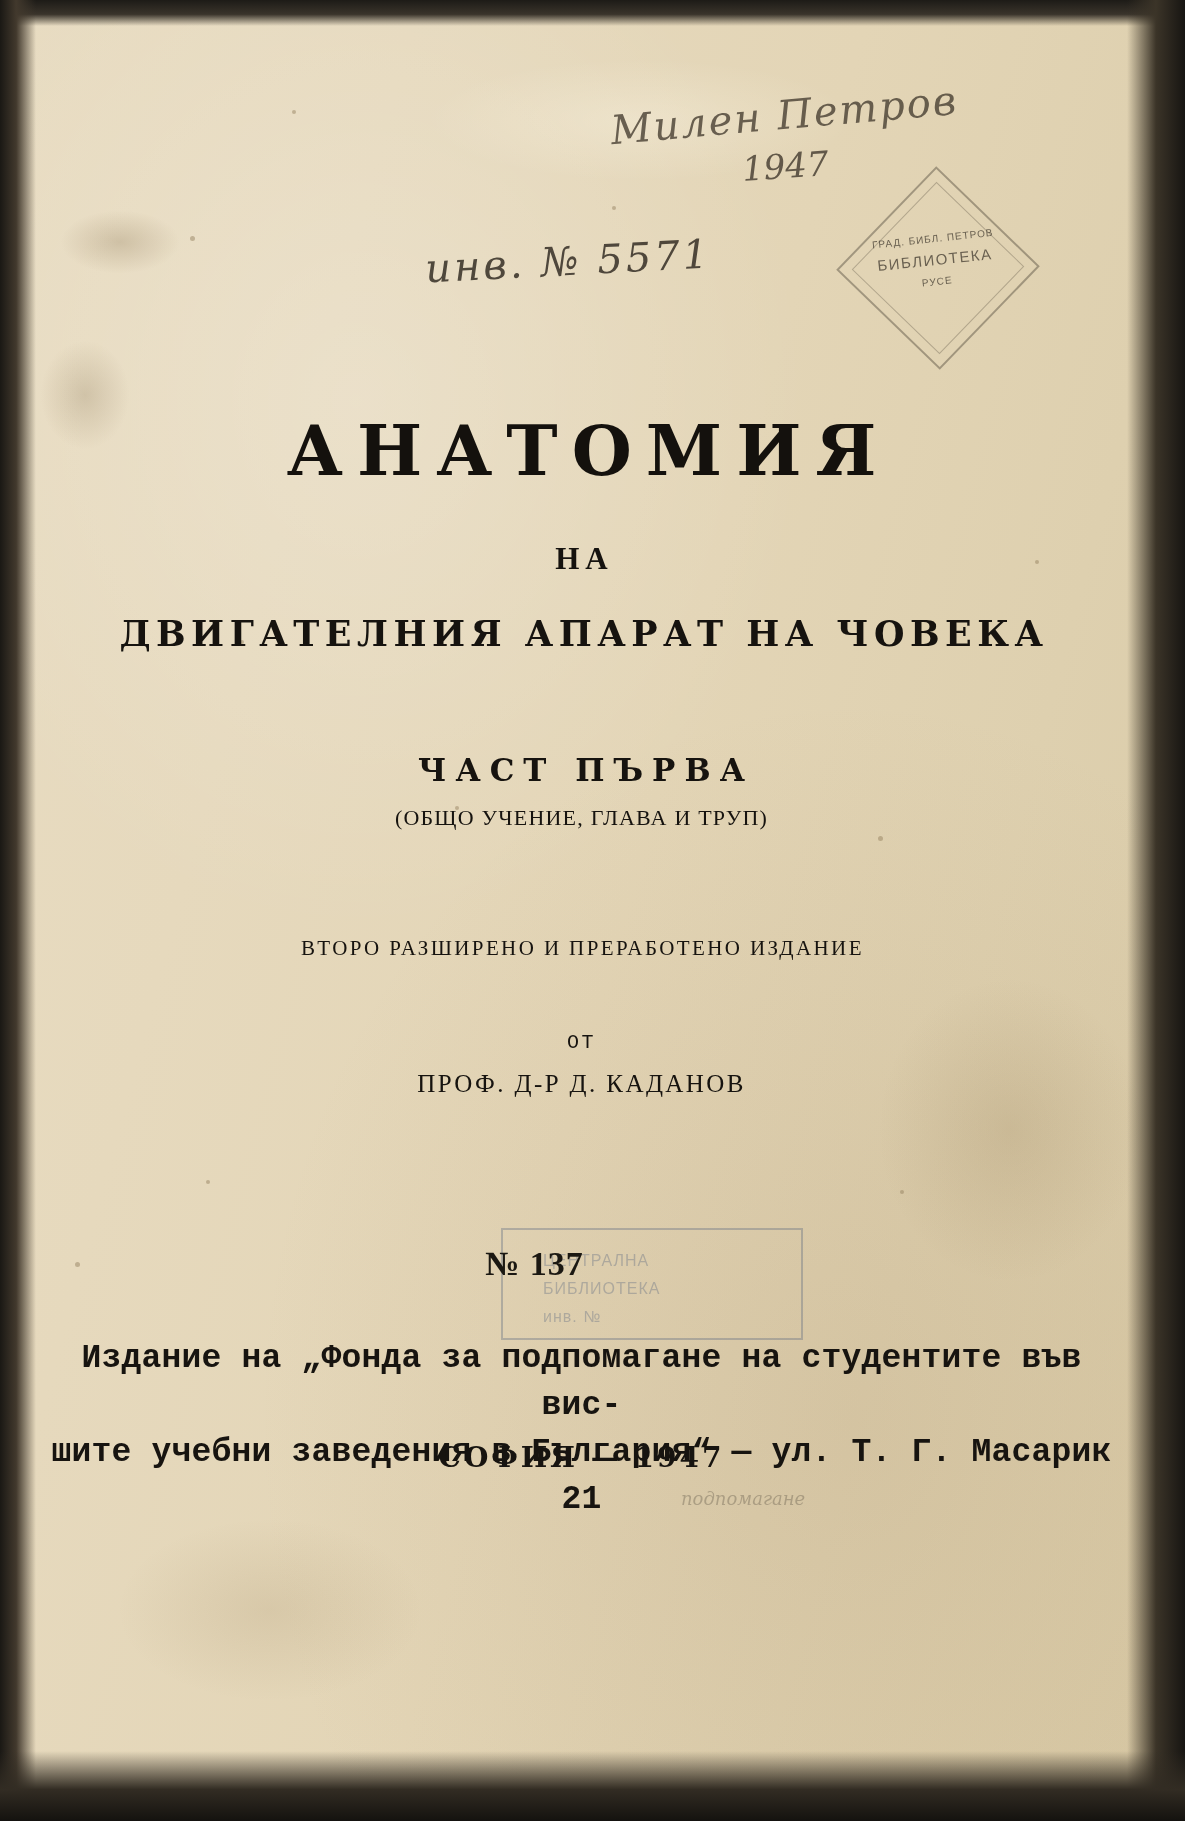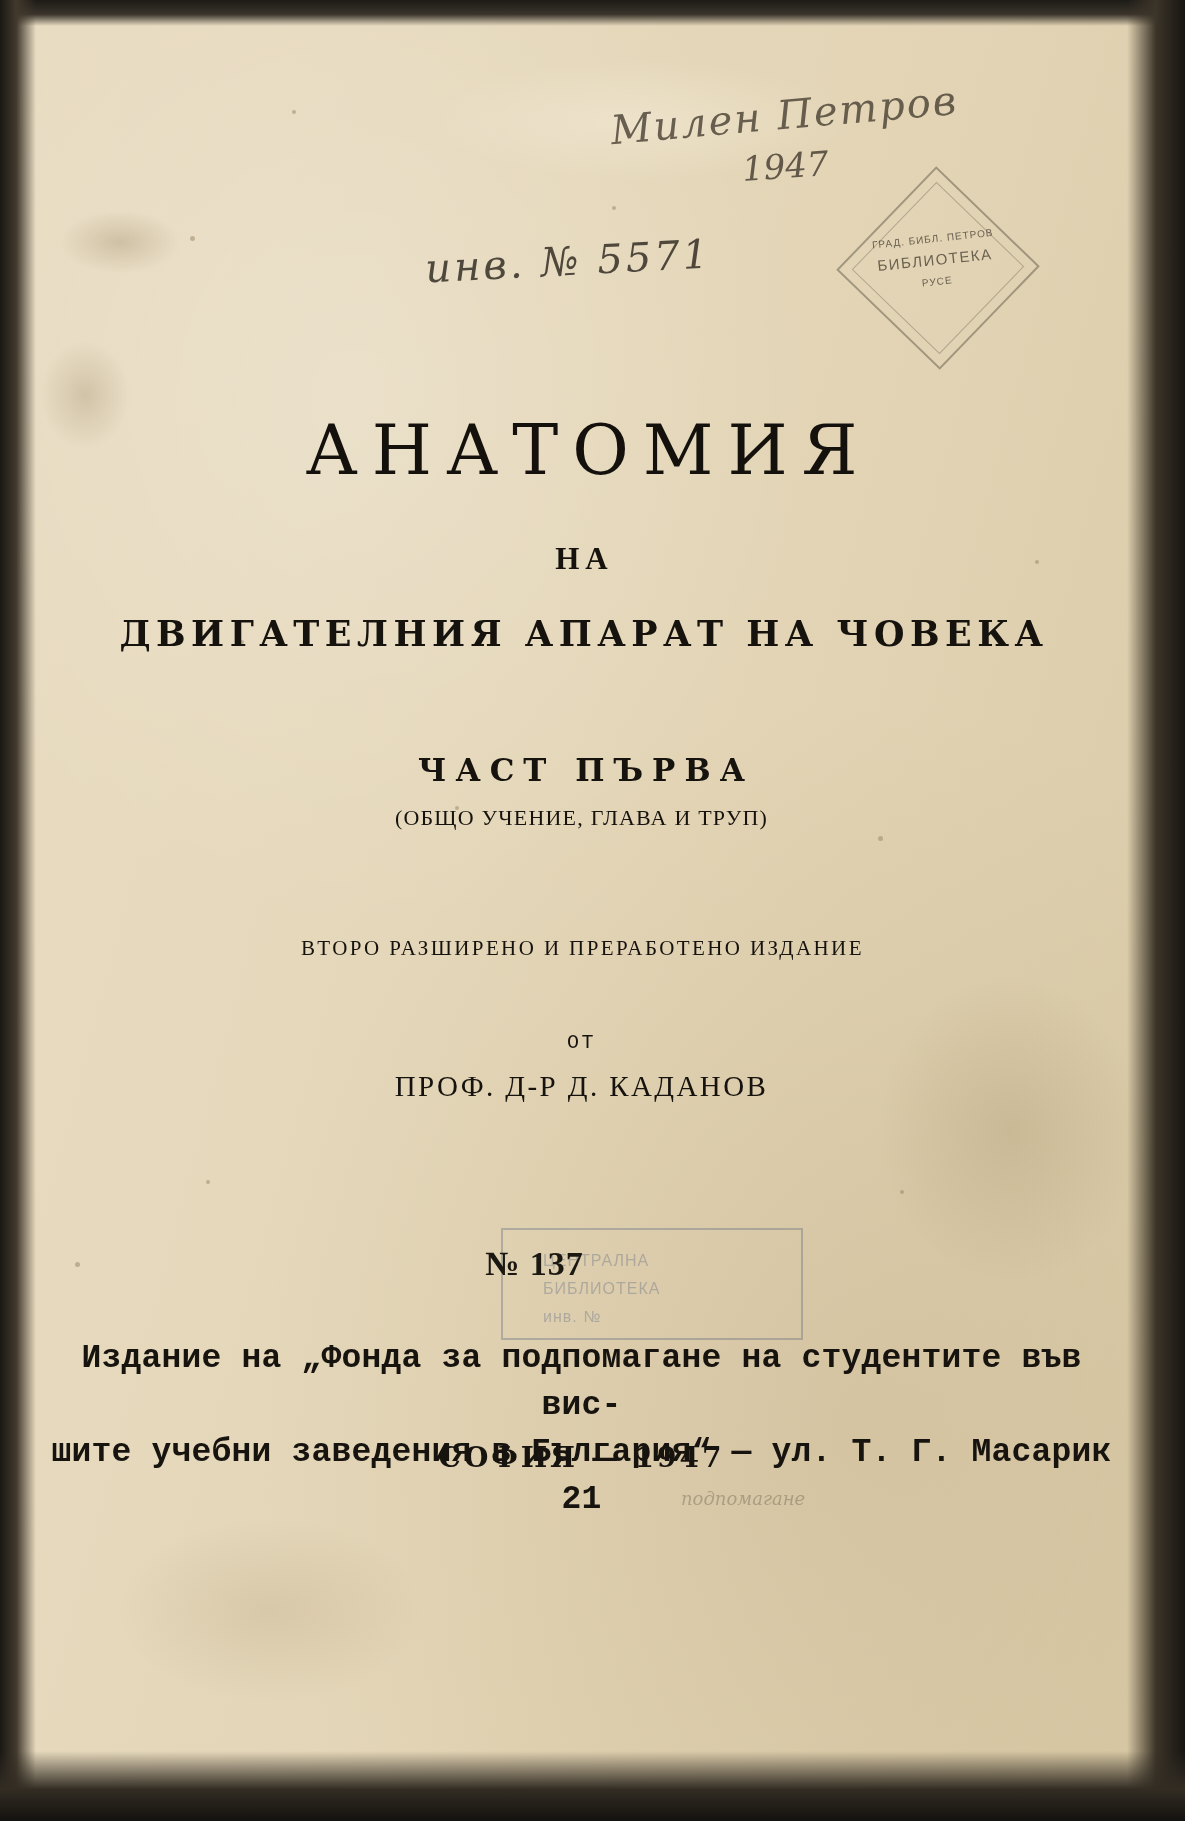--- a/index.html
+++ b/index.html
@@ -41,21 +41,21 @@
     top: 26px;
     width: 1091px;
     height: 1725px;
     text-align: center;
     color: #16130f;
   }
 
   .title-main {
     margin-top: 390px;
     font-family: "DejaVu Serif", serif;
-    font-weight: 400;
+    font-weight: 700;
     font-size: 69px;
     letter-spacing: 14px;
     line-height: 1;
     text-indent: 14px;
     color: #14110d;
   }
   .title-na {
     margin-top: 56px;
     font-family: "Liberation Serif", serif;
     font-weight: 700;
@@ -94,21 +94,21 @@
   }
   .by {
     margin-top: 70px;
     font-family: Liberation Mono, monospace;
     font-size: 20px;
     letter-spacing: 2.5px;
   }
   .author {
     margin-top: 16px;
     font-family: "Liberation Serif", serif;
-    font-size: 29px;
+    font-size: 25px;
     letter-spacing: 2.4px;
   }
   .catalog-no {
     position: absolute;
     left: 449px;
     top: 1219px;
     font-family: "Liberation Serif", serif;
     font-weight: 700;
     font-size: 34px;
     letter-spacing: 1px;

